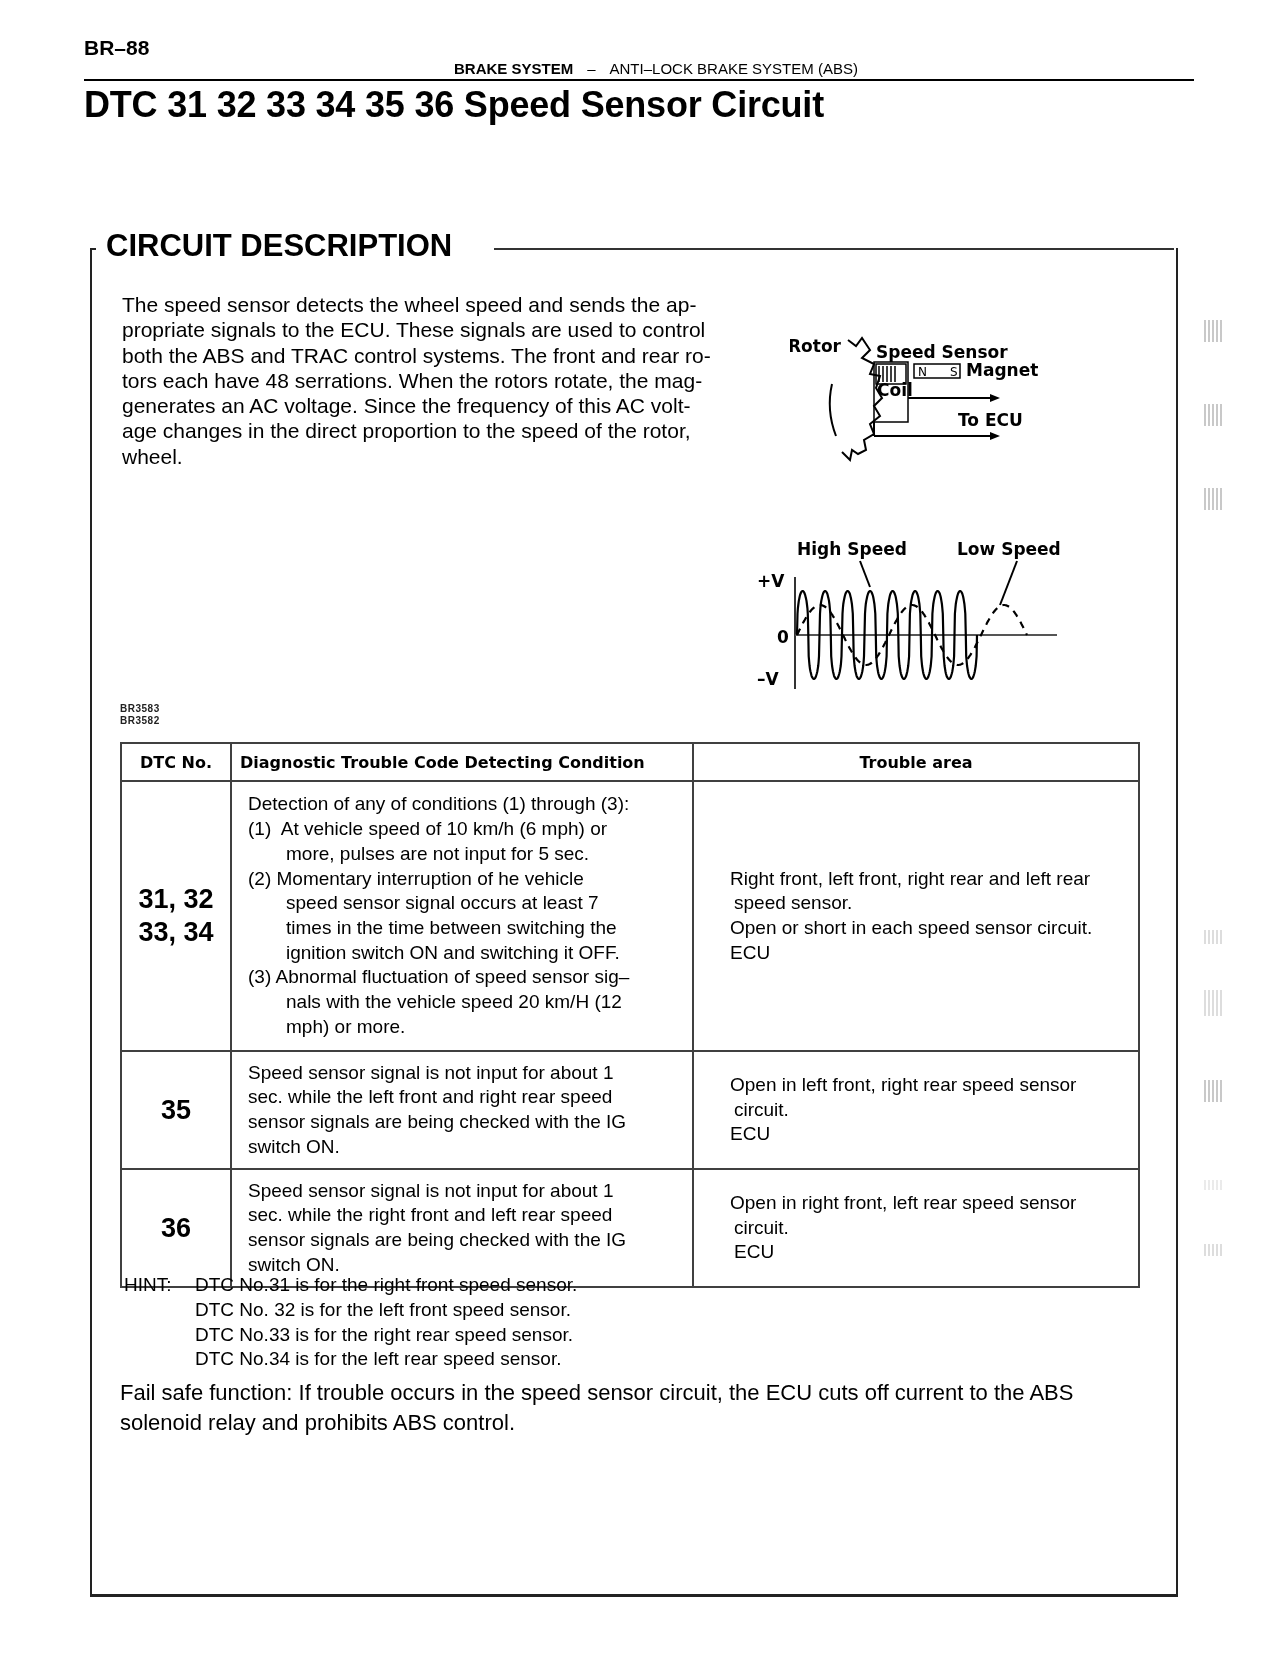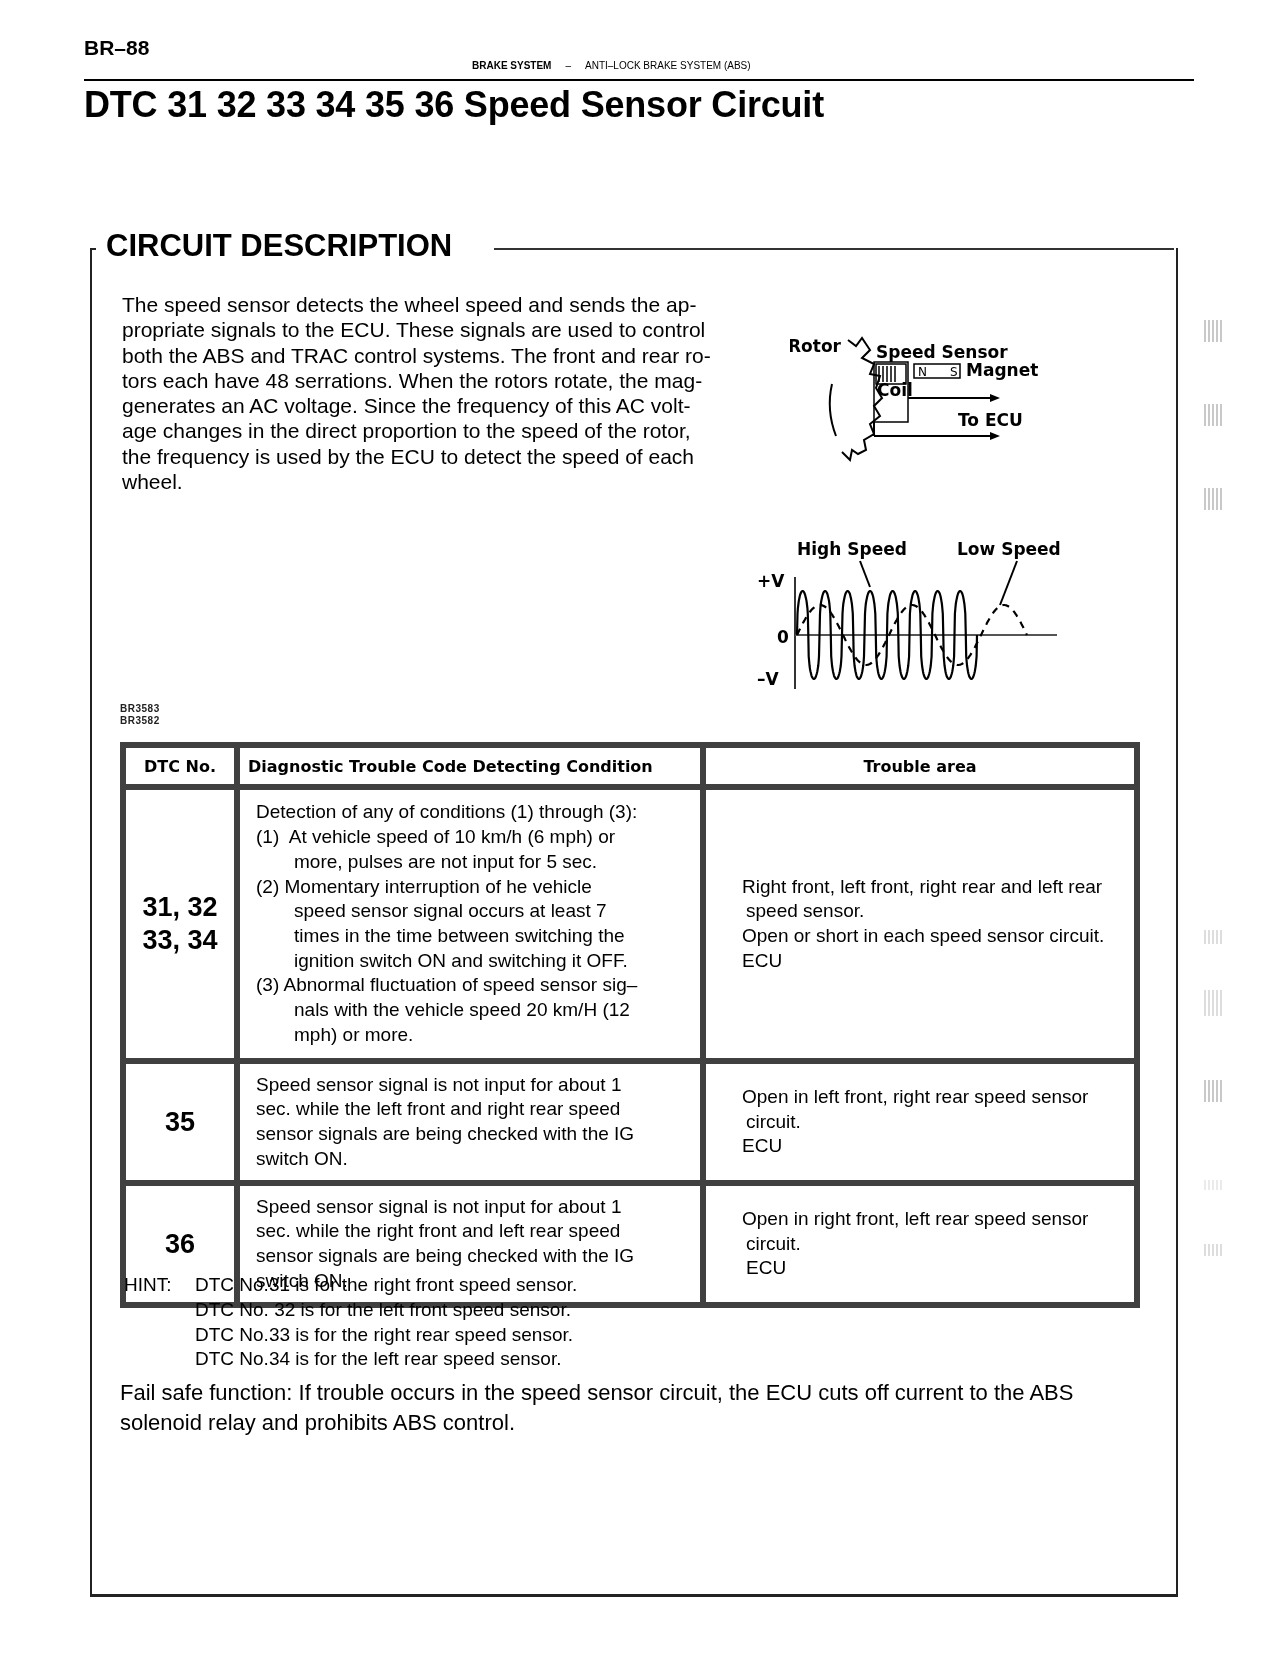--- a/index.html
+++ b/index.html
@@ -1,20 +1,20 @@
 <!DOCTYPE html>
 <html><head>
   <meta charset="utf-8">
   <style>
     html, body { margin: 0; padding: 0; background: #ffffff; }
     body { width: 1280px; height: 1656px; position: relative; overflow: hidden;
            font-family: "Liberation Sans", sans-serif; color: #000; }
 
     .page-num { position: absolute; left: 84px; top: 36px; font-size: 21px; font-weight: bold; }
-    .running-head { position: absolute; left: 472px; top: 60px; font-size: 10px; }
+    .running-head { position: absolute; left: 454px; top: 60px; font-size: 15px; }
     .running-head .bold { font-weight: bold; }
     .running-head .sep { margin: 0 14px; }
     .head-rule { position: absolute; left: 84px; top: 79px; width: 1110px; height: 0; border-top: 2px solid #000; }
 
     .page-title { position: absolute; left: 84px; top: 84px; font-size: 36px; font-weight: bold; letter-spacing: -0.2px; margin: 0; }
 
     .section-frame { position: absolute; left: 90px; top: 248px; width: 1084px; height: 1346px;
                      border-left: 2px solid #222; border-right: 2px solid #222; border-bottom: 3px solid #222; }
     .frame-top-right { position: absolute; left: 494px; top: 248px; width: 680px; height: 0; border-top: 2px solid #333; }
     .frame-tick { position: absolute; left: 90px; top: 248px; width: 6px; height: 0; border-top: 2px solid #222; }
@@ -24,21 +24,21 @@
     .desc span { display: block; white-space: nowrap; }
 
     .sensor-diagram { position: absolute; left: 790px; top: 320px; width: 300px; height: 160px; }
     .waveform { position: absolute; left: 745px; top: 535px; width: 320px; height: 160px; }
     .diag-label { font-family: "DejaVu Sans", sans-serif; font-weight: bold; font-size: 17px; }
 
     .fig-ids { position: absolute; left: 120px; top: 703px; font-size: 10px; font-weight: bold; line-height: 12px; letter-spacing: 0.5px; color: #222; }
     .fig-ids span { display: block; }
 
     table.dtc { position: absolute; left: 120px; top: 742px; width: 1020px; border-collapse: collapse; font-size: 19px; }
-    table.dtc th, table.dtc td { border: 6px solid #404040; vertical-align: middle; padding: 0; }
+    table.dtc th, table.dtc td { border: 2px solid #404040; vertical-align: middle; padding: 0; }
     table.dtc th { height: 36px; font-family: "DejaVu Sans", sans-serif; font-weight: bold; font-size: 16px; }
     table.dtc th.c1 { width: 108px; }
     table.dtc th.c2 { width: 452px; text-align: left; padding-left: 8px; border-radius: 13px; }
     .dtc-num { text-align: center; font-weight: bold; font-size: 27px; line-height: 33px; }
     .cond { padding: 4px 8px 4px 16px !important; line-height: 24.7px; }
     .cond .indent { padding-left: 38px; display: block; }
     .cond .item { display: block; }
     .area { padding: 0 10px 0 36px !important; line-height: 24.7px; }
     .area span { display: block; }
     .area span.ind { padding-left: 4px; }
@@ -73,21 +73,20 @@
 <div class="frame-tick"></div>
 <h2 class="section-heading">CIRCUIT DESCRIPTION</h2>
 
 <p class="desc">
   <span>The speed sensor detects the wheel speed and sends the ap-</span>
   <span>propriate signals to the ECU. These signals are used to control</span>
   <span>both the ABS and TRAC control systems. The front and rear ro-</span>
   <span>tors each have 48 serrations. When the rotors rotate, the mag-</span>
   <span>generates an AC voltage. Since the frequency of this AC volt-</span>
   <span>age changes in the direct proportion to the speed of the rotor,</span>
-  <span>the frequency is used by the ECU to detect the speed of each</span>
   <span>wheel.</span>
 </p>
 
 <svg class="sensor-diagram" viewBox="0 0 300 160">
   <polyline fill="none" stroke="#000" stroke-width="2" points="58,20 66,26 72,18 80,30 72,38 84,44 80,54 90,56 86,68 92,78 84,86 90,96 80,104 84,114 74,120 76,130 68,134 62,130 60,140 52,132"></polyline>
   <path d="M 42,64 Q 36,90 46,116" fill="none" stroke="#000" stroke-width="2"></path>
   <text class="diag-label" x="-2" y="32">Rotor</text>
   <text class="diag-label" x="86" y="38">Speed Sensor</text>
   <rect x="86" y="44" width="30" height="20" fill="none" stroke="#000" stroke-width="1.5"></rect>
   <path d="M 89,46 v 16 M 93,46 v 16 M 97,46 v 16 M 101,46 v 16 M 105,46 v 16" stroke="#000" stroke-width="1.5"></path>

